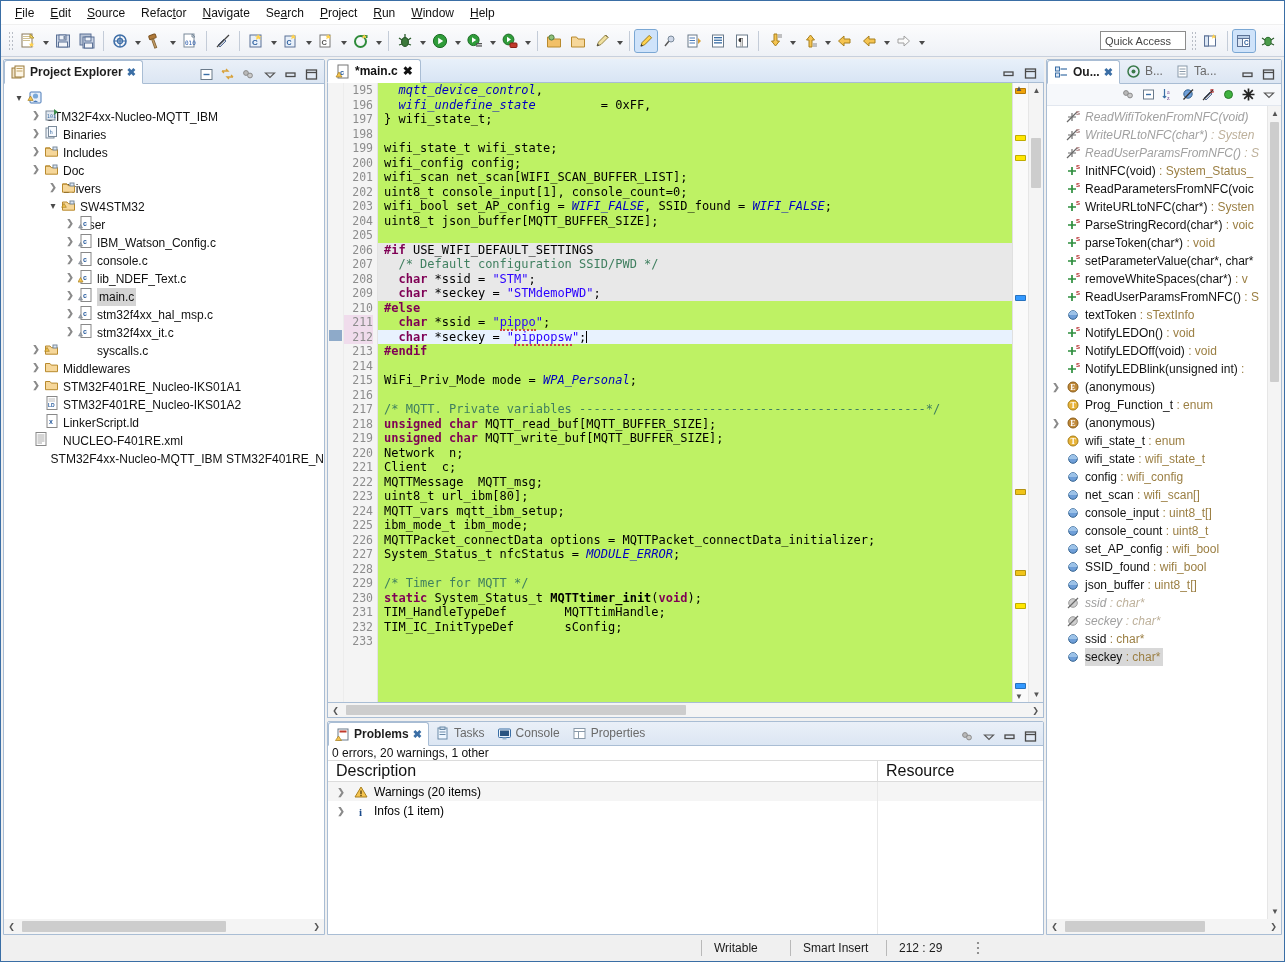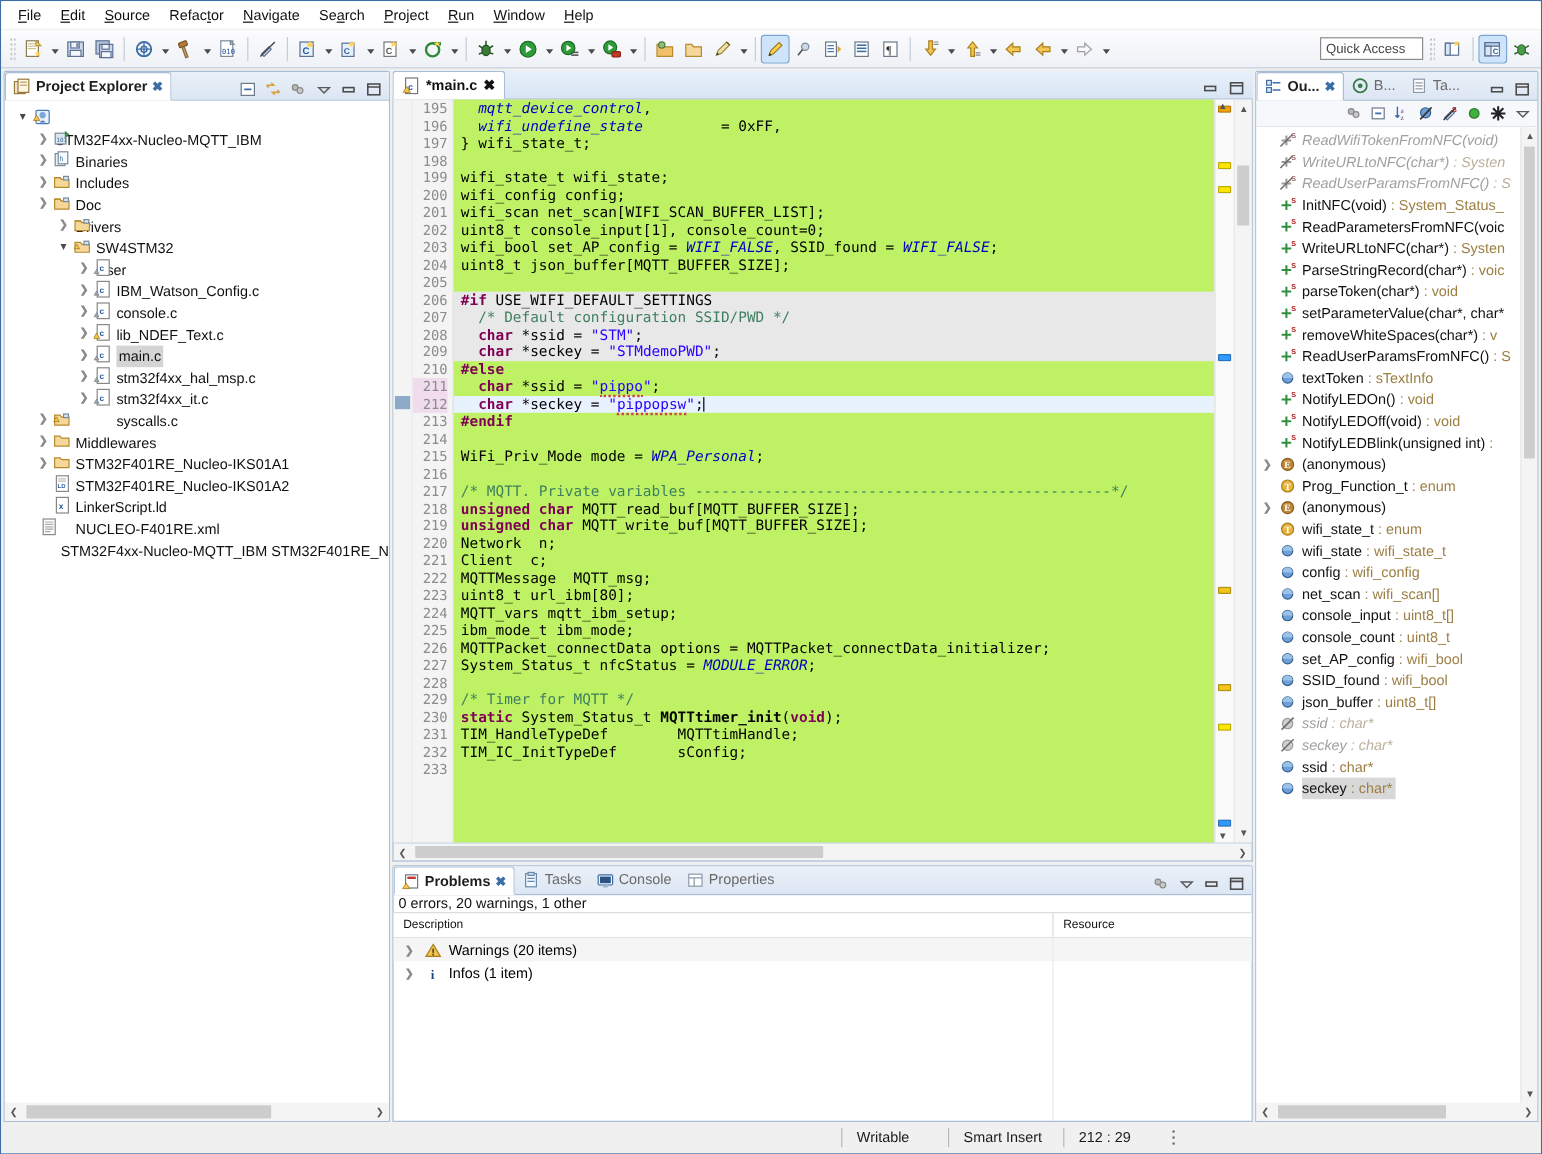--- a/index.html
+++ b/index.html
@@ -205,21 +205,21 @@
   .otype { color:#9b7f43; }
   .odim { color:#a0a0a0;font-style:italic; }
   .odim .otype{ color:#bdb09a; }
 
   
   .bottom { height:214px; min-height:214px; display:flex; margin-top:3px; }
   .prob-view { flex:1; display:flex; flex-direction:column; background:#fff; border:1px solid #a9bdd4; border-radius:2px 2px 0 0;}
   .prob-summary { height:20px; display:flex; align-items:center; padding-left:4px; font-size:12px; color:#111; }
   .prob-head {
     height:22px; display:flex; align-items:center; border-top:1px solid #dcdcdc; border-bottom:1px solid #dcdcdc;
-    background:#fff; font-size:10px; color:#111;
+    background:#fff; font-size:16px; color:#111;
   }
   .col-desc { flex:1; padding-left:8px; border-right:1px solid #dcdcdc; height:22px; line-height:22px;}
   .col-res { width:165px; padding-left:8px; height:22px; line-height:22px;}
   .prob-rows { flex:1; position:relative; }
   .prow { height:19px; display:flex; align-items:center; font-size:12px; }
   .prow .c1 { flex:1; display:flex; align-items:center; gap:5px; padding-left:6px; border-right:1px solid #e8e8e8; height:19px;}
   .prow .c2 { width:165px; height:19px; }
   .prow:nth-child(odd) .c1 { background:#f5f5f5; }
   .prow:nth-child(odd) .c2 { background:#f5f5f5; }
   .prow-blank { height:19px; display:flex; }

